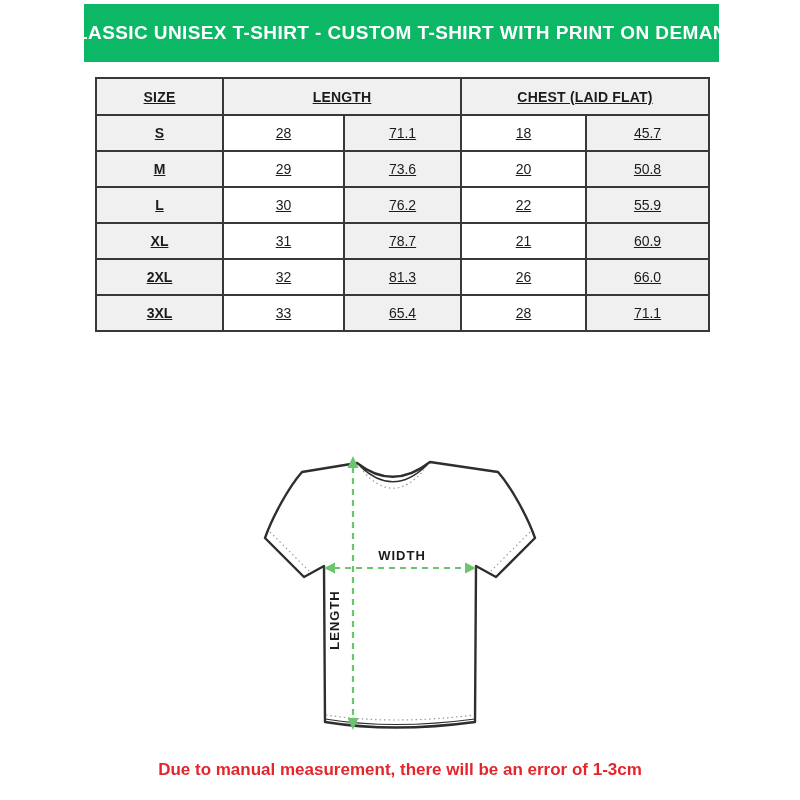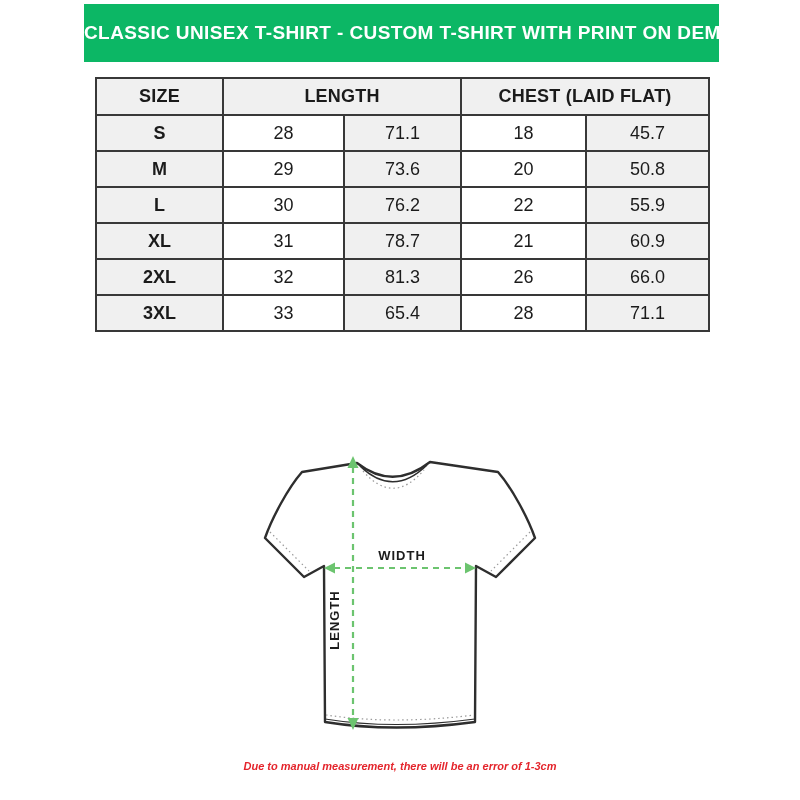--- a/index.html
+++ b/index.html
@@ -12,34 +12,34 @@
   }
   *{margin:0;padding:0;box-sizing:border-box;}
   html,body{background:#ffffff;}
   body{
     width:800px;height:800px;position:relative;overflow:hidden;
     font-family:"Liberation Sans", sans-serif;color:var(--ink);
   }
   
   .banner{
     position:absolute;left:84px;top:4px;width:635px;height:58px;
-    background:var(--green);display:flex;align-items:center;
+    background:var(--green);display:flex;align-items:center;justify-content:center;
   }
   .banner-title{
     color:#ffffff;font-size:19px;font-weight:700;letter-spacing:.4px;white-space:nowrap;
   }
   
   .table-wrap{position:absolute;left:95px;top:77px;}
   table.size-table{
     border-collapse:collapse;table-layout:fixed;width:613px;
   }
   .size-table th,.size-table td{
     border:2px solid var(--border-dark);
     text-align:center;vertical-align:middle;
-    font-size:18px;overflow:hidden;white-space:nowrap;
+    font-size:14px;overflow:hidden;white-space:nowrap;text-decoration:underline;
   }
   .size-table th{height:37px;background:var(--cell-gray);font-weight:700;letter-spacing:.2px;}
   .size-table td{height:36px;font-weight:500;}
   .size-table td.c-size{background:var(--cell-gray);font-weight:700;}
   .size-table td.c-cm{background:var(--cell-gray);}
   .size-table td.c-in{background:#ffffff;}
   
   .diagram{position:absolute;left:240px;top:430px;width:320px;height:330px;}
   .tee-outline{fill:#ffffff;stroke:#2e2e2e;stroke-width:2.4;stroke-linejoin:round;}
   .tee-line{fill:none;stroke:#2e2e2e;stroke-width:1.6;}
@@ -47,21 +47,21 @@
   .tee-stitch{fill:none;stroke:#9a9a9a;stroke-width:1.2;stroke-dasharray:1.5 3;}
   .meas-line{fill:none;stroke:var(--arrow-green);stroke-width:2.2;stroke-dasharray:6 5;}
   .meas-head{fill:var(--arrow-green);stroke:none;}
   .meas-label{
     font-family:"Liberation Sans", sans-serif;font-size:13px;font-weight:700;
     fill:#1c1c1c;letter-spacing:1px;
   }
   
   .footer-note{
     position:absolute;left:0;top:760px;width:800px;text-align:center;
-    color:var(--red);font-size:11px;font-weight:700;font-style:italic;
+    color:var(--red);font-size:17px;font-weight:700;
   }
 </style>
 </head>
 <body>
 
 <div class="banner">
   <div class="banner-title">CLASSIC UNISEX T-SHIRT - CUSTOM T-SHIRT WITH PRINT ON DEMAND</div>
 </div>
 
 <div class="table-wrap">

